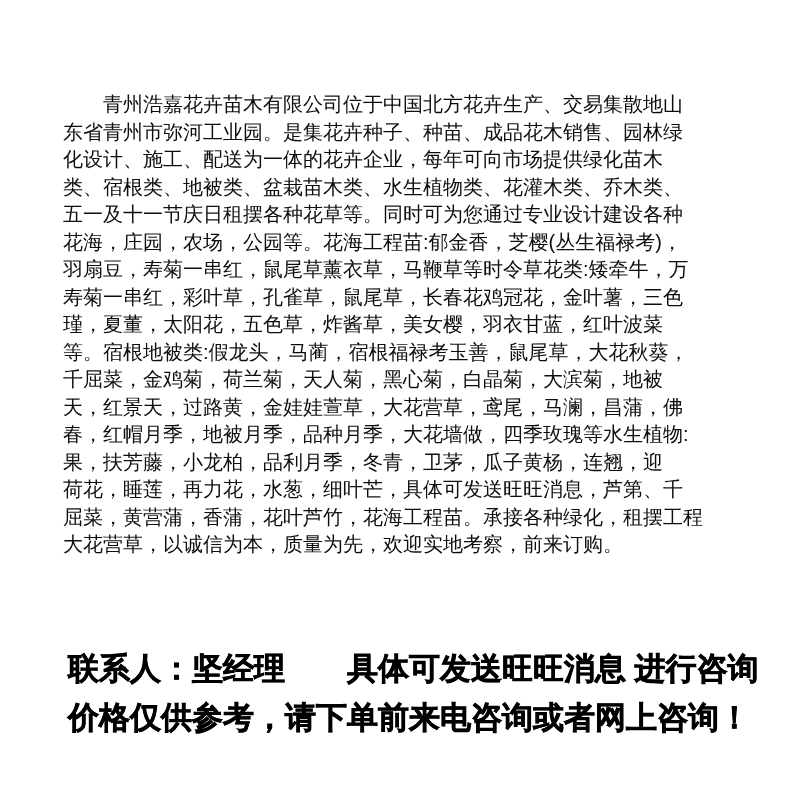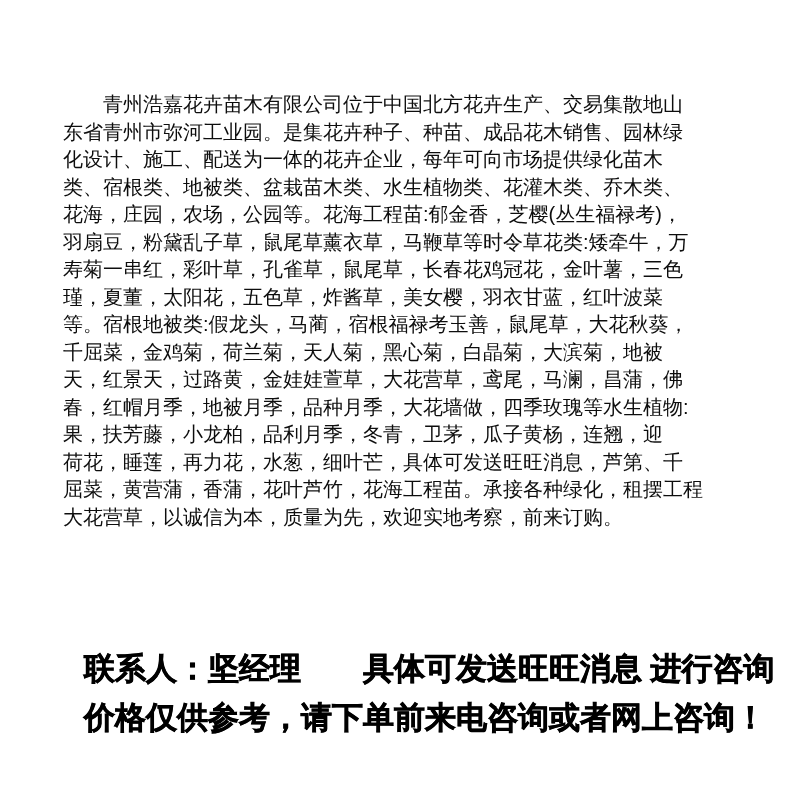--- a/index.html
+++ b/index.html
@@ -24,21 +24,21 @@
     font-size: 20px;
     line-height: 27.5px;
     font-weight: 400;
   }
   .desc .line {
     white-space: pre;
     overflow: visible;
   }
   .contact {
     position: absolute;
-    left: 84px;
+    left: 68px;
     top: 644px;
     width: 710px;
     color: #000000;
     font-size: 31px;
     line-height: 49px;
     font-weight: 900;
     -webkit-text-stroke: 0.6px #000;
   }
   .contact .line {
     white-space: pre;
@@ -47,22 +47,23 @@
 </head>
 <body>
 
 <div class="page">
 
   <div class="desc">
       <div class="line">　　青州浩嘉花卉苗木有限公司位于中国北方花卉生产、交易集散地山</div>
       <div class="line">东省青州市弥河工业园。是集花卉种子、种苗、成品花木销售、园林绿</div>
       <div class="line">化设计、施工、配送为一体的花卉企业，每年可向市场提供绿化苗木</div>
       <div class="line">类、宿根类、地被类、盆栽苗木类、水生植物类、花灌木类、乔木类、</div>
+      <div class="line">五一及十一节庆日租摆各种花草等。同时可为您通过专业设计建设各种</div>
       <div class="line">花海，庄园，农场，公园等。花海工程苗:郁金香，芝樱(丛生福禄考)，</div>
-      <div class="line">羽扇豆，粉黛乱子草，鼠尾草薰衣草，马鞭草等时令草花类:矮牵牛，万</div>
+      <div class="line">羽扇豆，寿菊一串红，鼠尾草薰衣草，马鞭草等时令草花类:矮牵牛，万</div>
       <div class="line">寿菊一串红，彩叶草，孔雀草，鼠尾草，长春花鸡冠花，金叶薯，三色</div>
       <div class="line">瑾，夏董，太阳花，五色草，炸酱草，美女樱，羽衣甘蓝，红叶波菜</div>
       <div class="line">等。宿根地被类:假龙头，马蔺，宿根福禄考玉善，鼠尾草，大花秋葵，</div>
       <div class="line">千屈菜，金鸡菊，荷兰菊，天人菊，黑心菊，白晶菊，大滨菊，地被</div>
       <div class="line">天，红景天，过路黄，金娃娃萱草，大花营草，鸢尾，马澜，昌蒲，佛</div>
       <div class="line">春，红帽月季，地被月季，品种月季，大花墙做，四季玫瑰等水生植物:</div>
       <div class="line">果，扶芳藤，小龙柏，品利月季，冬青，卫茅，瓜子黄杨，连翘，迎</div>
       <div class="line">荷花，睡莲，再力花，水葱，细叶芒，具体可发送旺旺消息，芦第、千</div>
       <div class="line">屈菜，黄营蒲，香蒲，花叶芦竹，花海工程苗。承接各种绿化，租摆工程</div>
       <div class="line">大花营草，以诚信为本，质量为先，欢迎实地考察，前来订购。</div>

